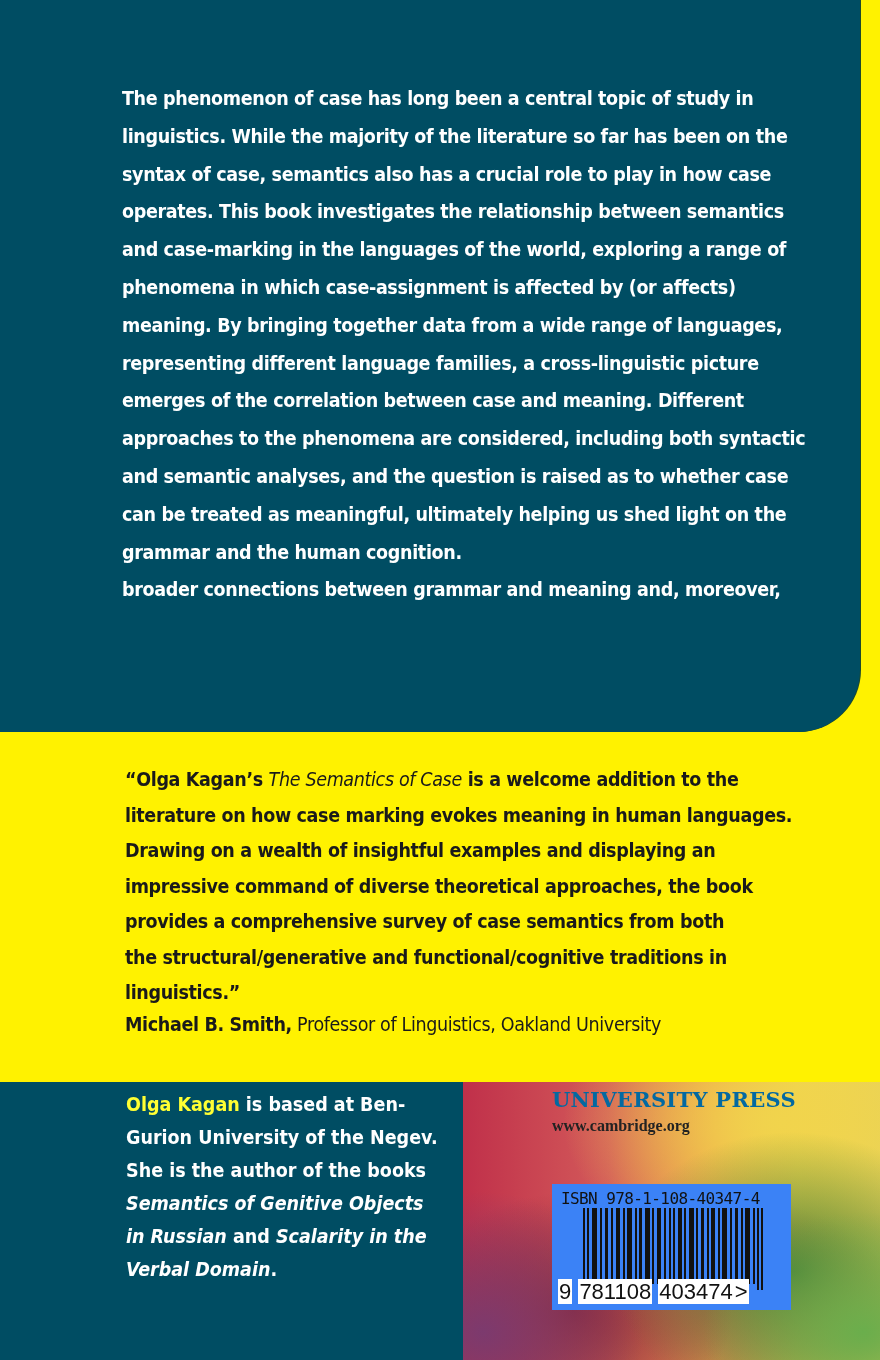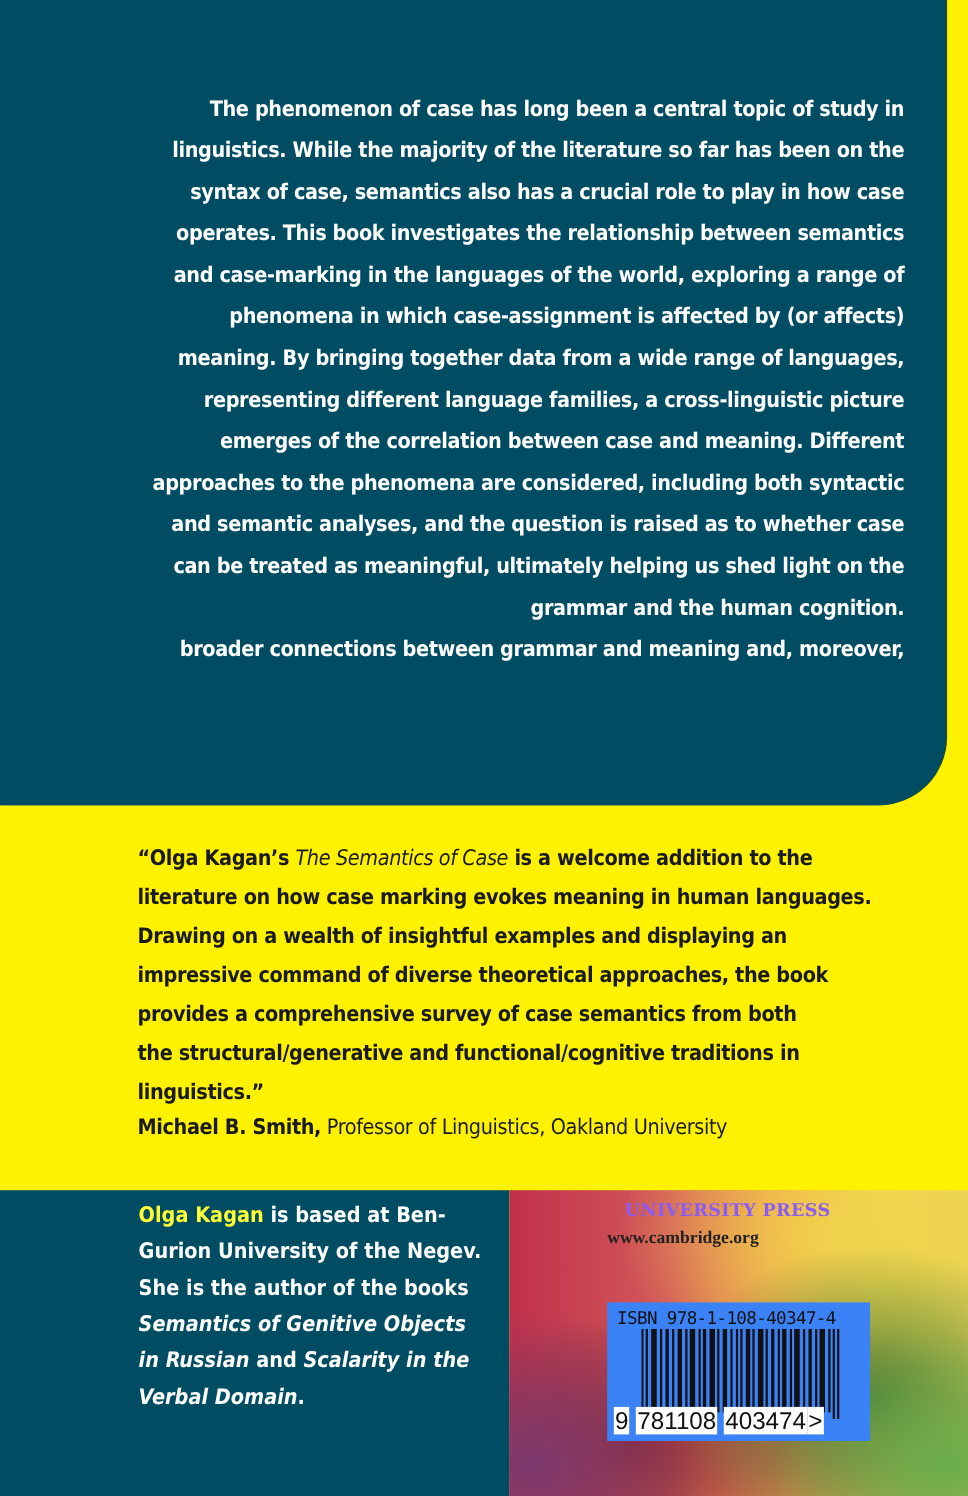--- a/index.html
+++ b/index.html
@@ -13,21 +13,21 @@
     background:#004d63;
     border-bottom-right-radius:62px;
     box-shadow: 1px 0 0 #1f4a2a;
   }
   .blurb {
     position:absolute; left:122px; top:80px; width:700px;
     color:#ffffff; font-size:19.5px; line-height:37.8px;
     font-weight:bold; letter-spacing:-0.35px;
     font-stretch:condensed;
   }
-  .blurb p { margin:0; white-space:nowrap;text-align:right; }
+  .blurb p { margin:0; white-space:nowrap; }
   .quote {
     position:absolute; left:125px; top:762px; width:700px;
     color:#1a1a1a; font-size:19.5px; line-height:35.5px;
     font-weight:bold; letter-spacing:-0.35px;
   }
   .quote p { margin:0; white-space:nowrap; }
   .quote i { font-weight:normal; font-style:italic; }
   .attribution {
     position:absolute; left:125px; top:1013px;
     font-size:19.5px; color:#1a1a1a; white-space:nowrap; letter-spacing:-0.35px;
@@ -56,23 +56,22 @@
   .author .name { color:#ffff33; }
   .author i { font-style:italic;margin-top:43px; }
   .publisher { position:absolute; left:552px; top:1090px; }
   .pub-cambridge {
     font-family:"DejaVu Serif","Liberation Serif",serif;
     font-size:37px; font-weight:bold; color:#2a1a14; line-height:40px; letter-spacing:0.5px;
   }
   .pub-cambridge .big { font-size:46px; }
   .pub-up {
     font-family:"DejaVu Serif","Liberation Serif",serif;
-    font-size:16px; font-weight:bold; color:#8b5cf6; line-height:24px; letter-spacing:0.3px;
+    font-size:21px; font-weight:bold; color:#0369a1; line-height:24px; letter-spacing:0.3px;
     margin-top:-2px;
-    margin-left:16px;
   }
   .pub-url {
     font-family:Liberation Serif, serif; font-size:16px; font-weight:bold; color:#222;
     margin-top:5px;
   }
   .isbn-box {
     position:absolute; left:552px; top:1184px; width:239px; height:126px; background:#3b82f6;
   }
   .isbn-label {
     position:absolute; left:9px; top:5px; font-family:"DejaVu Sans Mono","Liberation Mono",monospace;

